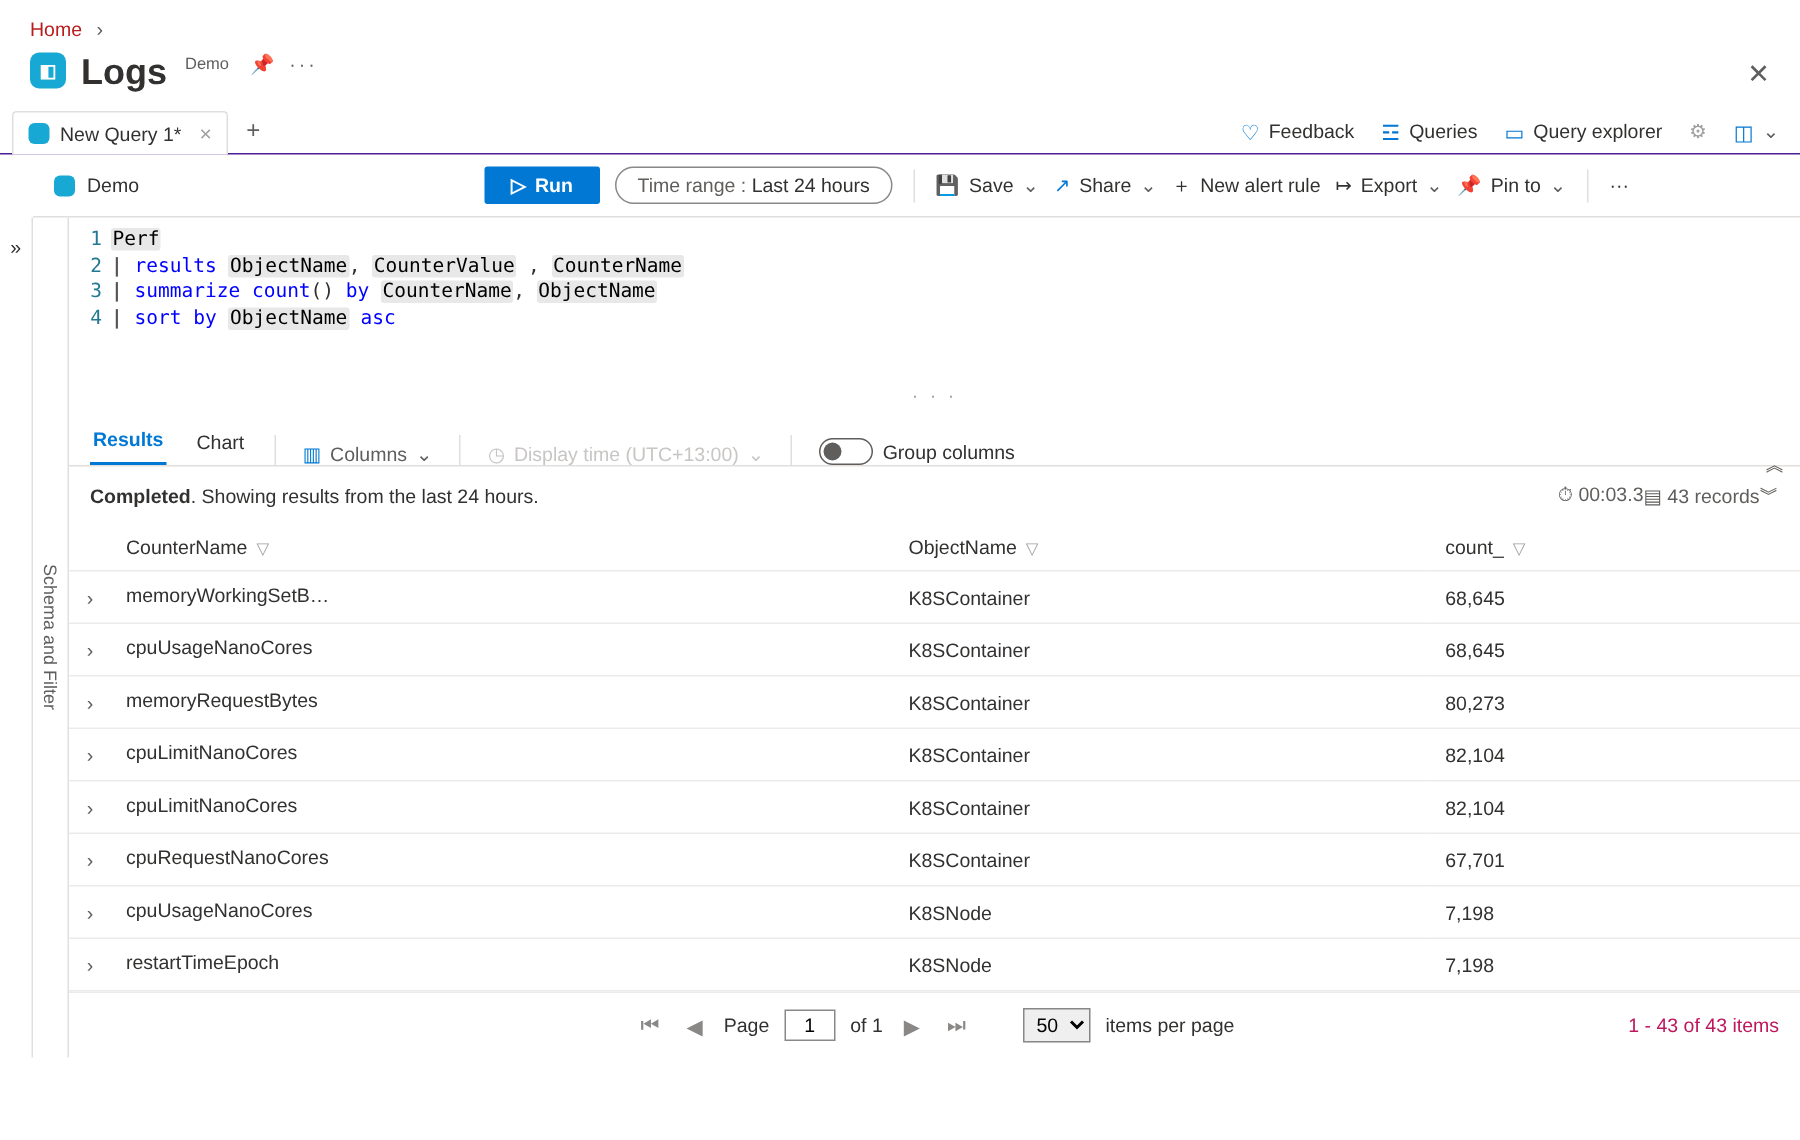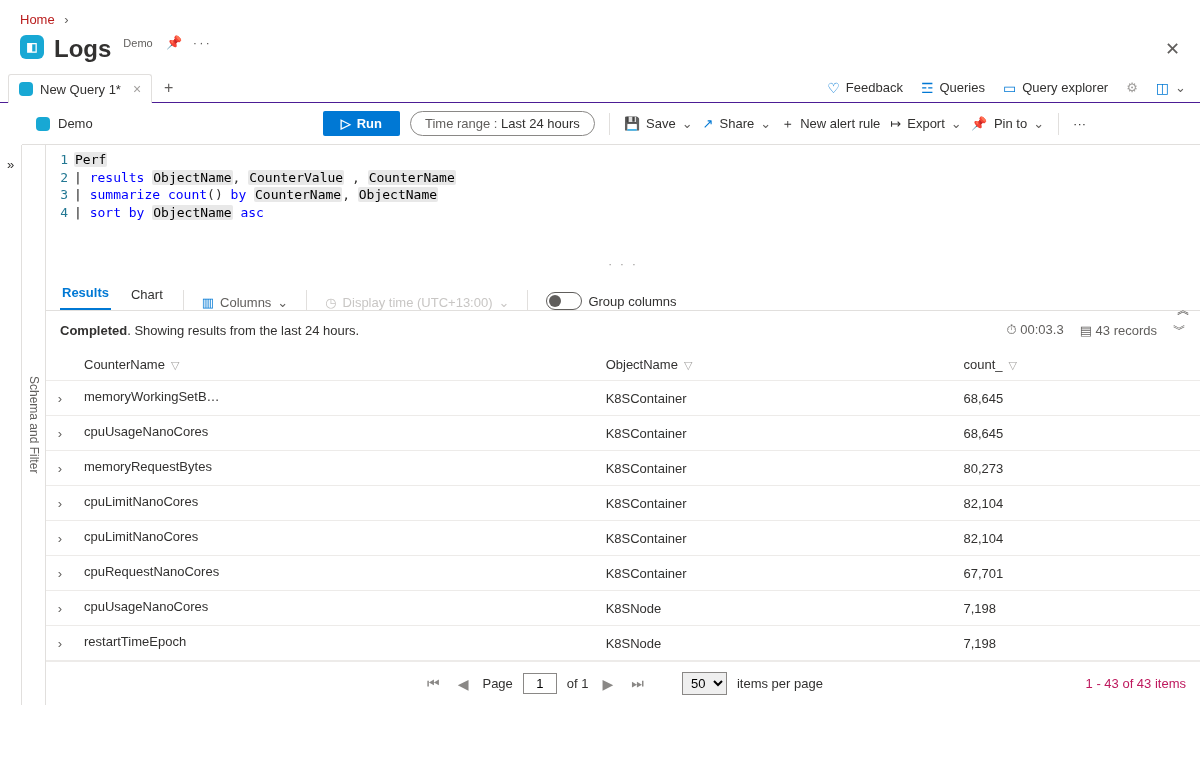--- a/index.html
+++ b/index.html
@@ -50,21 +50,21 @@
   .expand-up { position: absolute; right: 10px; top: 156px; color: #605e5c; cursor: pointer; }
   .handle { text-align: center; color: #a19f9d; letter-spacing: 2px; padding: 2px 0; cursor: row-resize; }
   .results-tabs { display: flex; align-items: flex-end; gap: 18px; border-bottom: 1px solid #e1dfdd; padding: 6px 14px 0; }
   .rtab { padding: 6px 2px 8px; cursor: pointer; }
   .rtab.active { color: #0078d4; font-weight: 600; border-bottom: 2px solid #0078d4; }
   .rtool { display: inline-flex; align-items: center; gap: 6px; color: #605e5c; cursor: pointer; }
   .rtool.disabled { color: #c8c6c4; }
   .toggle { width: 36px; height: 18px; border-radius: 10px; border: 1px solid #605e5c; position: relative; background: #fff; }
   .toggle .knob { width: 12px; height: 12px; border-radius: 50%; background: #605e5c; position: absolute; left: 2px; top: 2px; }
   .status-row { display: flex; align-items: center; padding: 10px 14px; font-size: 13px; }
-  .status-row .right { margin-left: auto; display: flex; align-items: center; gap: 16px; color: #605e5c; }
+  .status-row .right { margin-left: auto; display: flex; align-items: center; color: #605e5c; }
   .table { width: 100%; border-collapse: collapse; }
   .table th, .table td { text-align: left; padding: 8px 10px; border-bottom: 1px solid #edebe9; font-size: 13px; }
   .table th { font-weight: 400; color: #323130; }
   .table th .filter { color: #a19f9d; margin-left: 6px; cursor: pointer; font-size: 11px; }
   .table td.exp { width: 24px; color: #605e5c; cursor: pointer; text-align: center; }
   .pager { display: flex; align-items: center; justify-content: center; gap: 10px; padding: 10px; border-top: 1px solid #edebe9; position: relative; }
   .pager .nav { color: #8a8886; cursor: pointer; padding: 0 4px; font-size: 14px; }
   .pager input, .pager select { border: 1px solid #8a8886; padding: 2px 4px; font-size: 13px; }
   .pager .summary { position: absolute; right: 14px; color: #be185d; }
   .ellipsis { max-width: 150px; white-space: nowrap; overflow: hidden; text-overflow: ellipsis; display: inline-block; }

